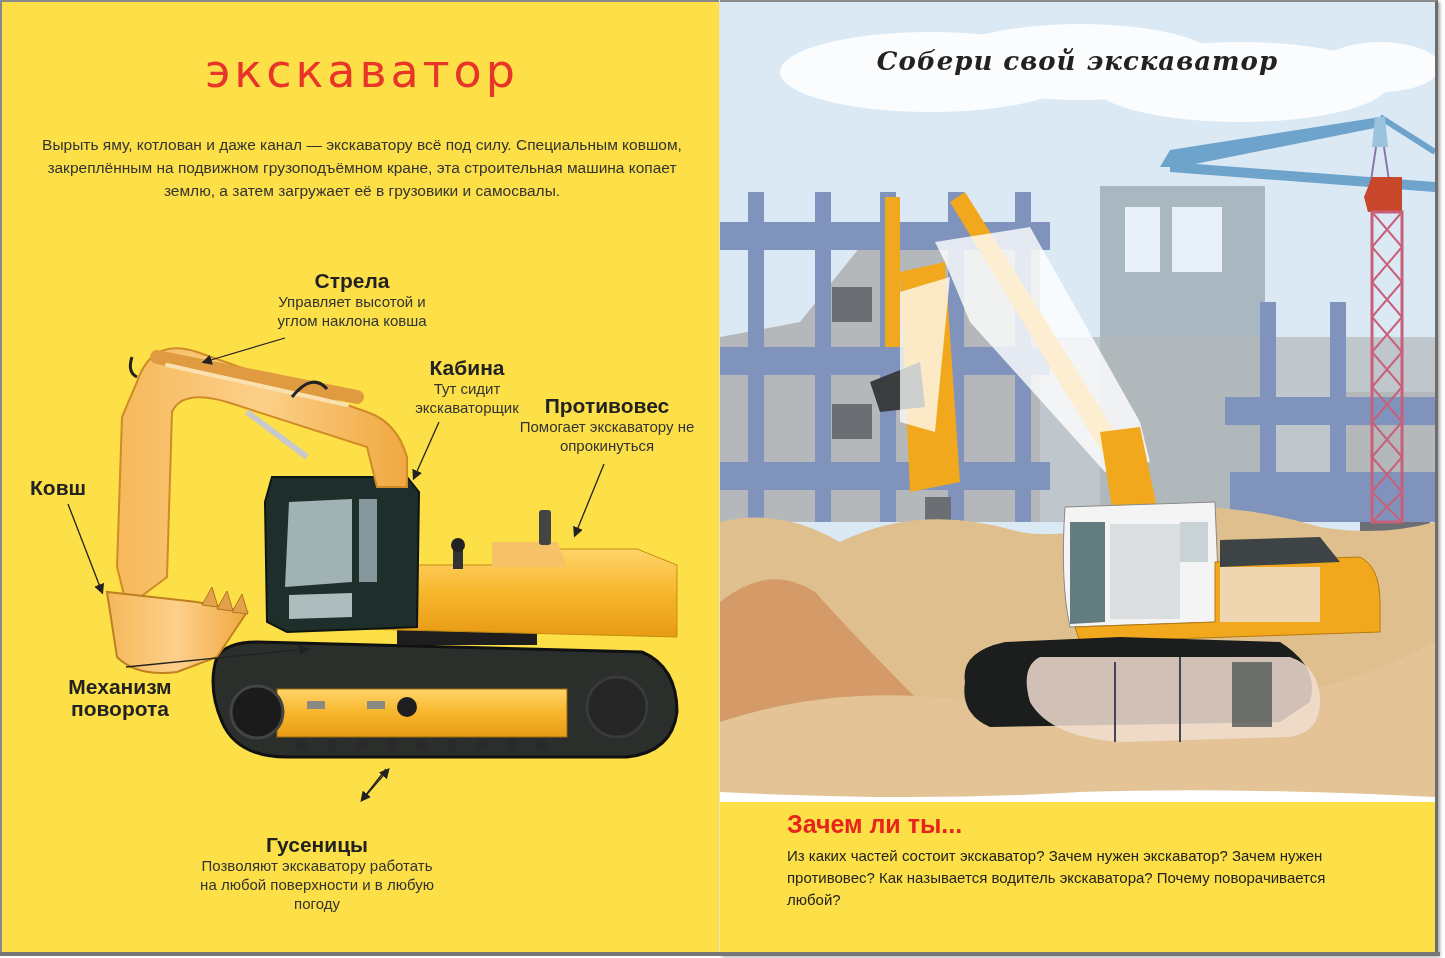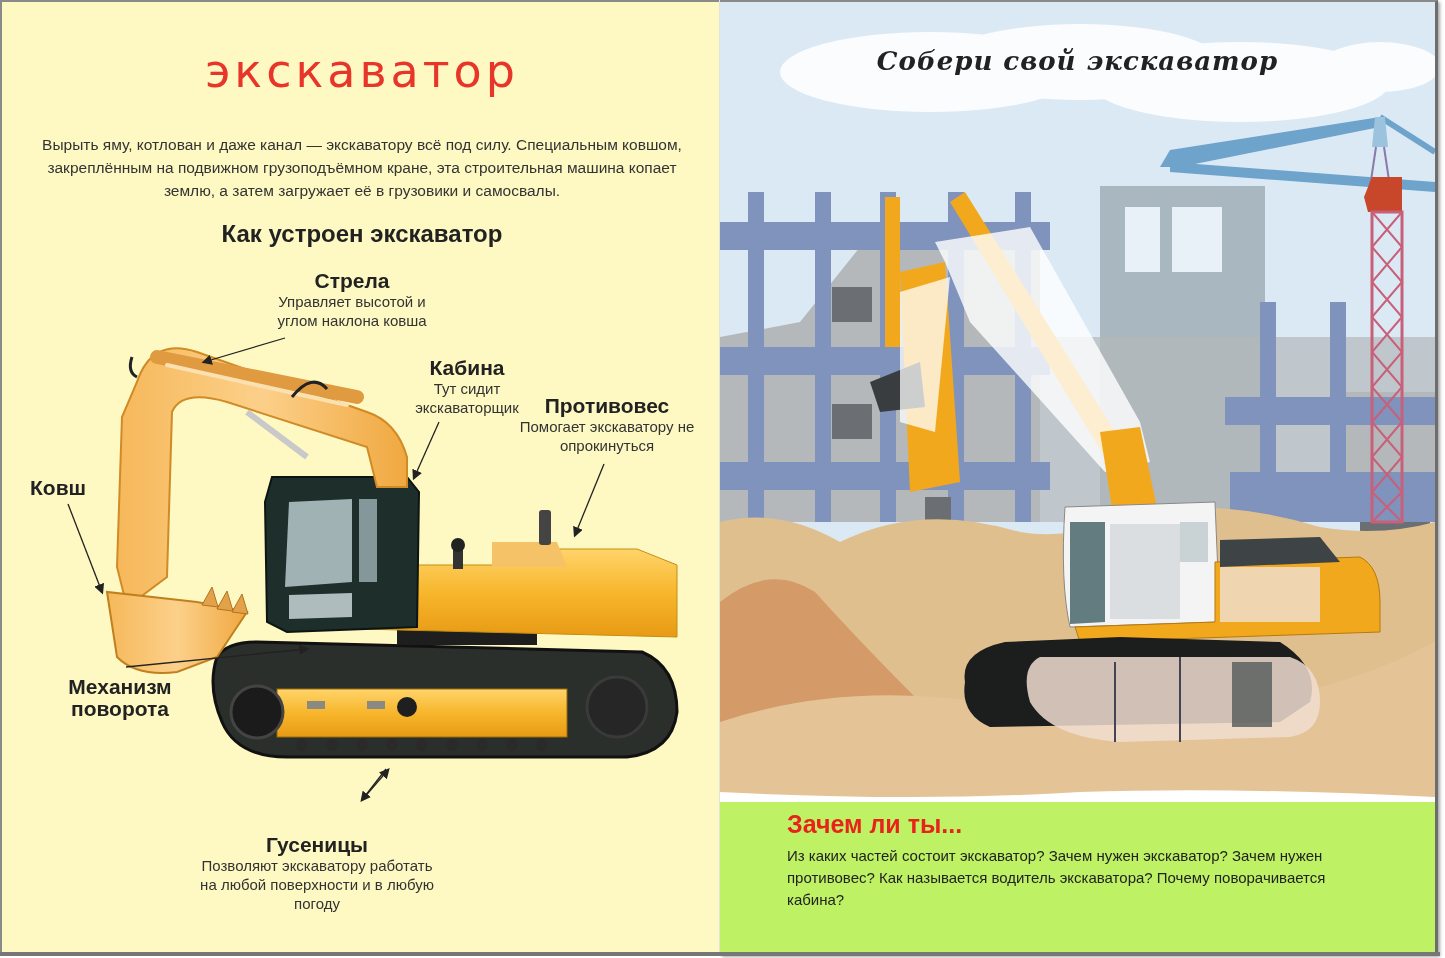--- a/index.html
+++ b/index.html
@@ -1,21 +1,21 @@
 <!DOCTYPE html>
 <html><head>
 <meta charset="utf-8">
 <style>
   * { box-sizing: border-box; margin: 0; padding: 0; }
   html, body { width: 1445px; height: 958px; background: #ffffff; overflow: hidden; }
   body { font-family: "DejaVu Sans", sans-serif; color: #231f20; position: relative; }
 
   .spread { position: absolute; left: 0; top: 0; width: 1445px; height: 958px; }
-  .page-left { position: absolute; left: 0; top: 0; width: 720px; height: 955px; background: #fef9c3; border-left: 2px solid #8a8a8a; border-top: 2px solid #8a8a8a; }
-  .page-right { position: absolute; left: 720px; top: 0; width: 718px; height: 955px; background: #bef264; border-top: 2px solid #8a8a8a; border-right: 3px solid #6d6d6d; border-bottom: 3px solid #6d6d6d; box-shadow: 2px 2px 3px rgba(0,0,0,0.35); }
+  .page-left { position: absolute; left: 0; top: 0; width: 720px; height: 955px; background: #fde047; border-left: 2px solid #8a8a8a; border-top: 2px solid #8a8a8a; }
+  .page-right { position: absolute; left: 720px; top: 0; width: 718px; height: 955px; background: #fde047; border-top: 2px solid #8a8a8a; border-right: 3px solid #6d6d6d; border-bottom: 3px solid #6d6d6d; box-shadow: 2px 2px 3px rgba(0,0,0,0.35); }
   .gutter { position: absolute; left: 719px; top: 0; width: 1px; height: 955px; background: #e6e6e6; }
   .bottom-edge { position: absolute; left: 0; top: 952px; width: 1440px; height: 4px; background: #777; }
 
   
   .main-title { position: absolute; left: 0; width: 720px; top: 42px; text-align: center; font-family: "DejaVu Sans", sans-serif; font-size: 46px; letter-spacing: 4px; color: #e8352a; font-weight: normal; }
   .intro { position: absolute; left: 40px; width: 640px; top: 111px; text-align: center; font-family: "Liberation Sans", sans-serif; font-size: 15.5px; line-height: 23px; color: #333; margin-top: 20px; }
   .section-title { position: absolute; left: 0; width: 720px; top: 218px; text-align: center; font-family: "Liberation Sans", sans-serif; font-weight: bold; font-size: 24px; color: #222; }
 
   .label { position: absolute; text-align: center; font-family: "Liberation Sans", sans-serif; }
   .label .lt { font-weight: bold; font-size: 21px; color: #222; line-height: 22px; }
@@ -41,21 +41,20 @@
   .know-text { position: absolute; left: 67px; width: 560px; top: 843px; font-family: "Liberation Sans", sans-serif; font-size: 15px; line-height: 22px; color: #222; }
 </style>
 </head>
 <body>
 
 <div class="spread">
 
   <div class="page-left">
     <h1 class="main-title">экскаватор</h1>
     <p class="intro">Вырыть яму, котлован и даже канал — экскаватору всё под силу. Специальным ковшом, закреплённым на подвижном грузоподъёмном кране, эта строительная машина копает землю, а затем загружает её в грузовики и самосвалы.</p>
-    <h2 class="section-title">Как устроен экскаватор</h2>
 
     <svg class="excavator-left" viewBox="0 0 590 450">
       <defs>
         <linearGradient id="yel" x1="0" y1="0" x2="0" y2="1">
           <stop offset="0" stop-color="#ffd46a"></stop>
           <stop offset="0.5" stop-color="#f7b62c"></stop>
           <stop offset="1" stop-color="#e89a14"></stop>
         </linearGradient>
         <linearGradient id="arm" x1="0" y1="0" x2="1" y2="0">
           <stop offset="0" stop-color="#f6b85a"></stop>
@@ -239,17 +238,17 @@
           <line x1="395" y1="660" x2="395" y2="740" stroke="#445" stroke-width="2"></line>
           <line x1="460" y1="655" x2="460" y2="740" stroke="#445" stroke-width="2"></line>
           <rect x="512" y="660" width="40" height="65" fill="#545a5a" opacity="0.8"></rect>
         </g>
       </svg>
     </div>
 
     <h2 class="right-title">Собери свой экскаватор</h2>
 
     <h3 class="know-title">Зачем ли ты...</h3>
-    <p class="know-text">Из каких частей состоит экскаватор? Зачем нужен экскаватор? Зачем нужен противовес? Как называется водитель экскаватора? Почему поворачивается кабина?</p>
+    <p class="know-text">Из каких частей состоит экскаватор? Зачем нужен экскаватор? Зачем нужен противовес? Как называется водитель экскаватора? Почему поворачивается любой?</p>
   </div>
 
   <div class="bottom-edge"></div>
 </div>
 
 </body></html>

